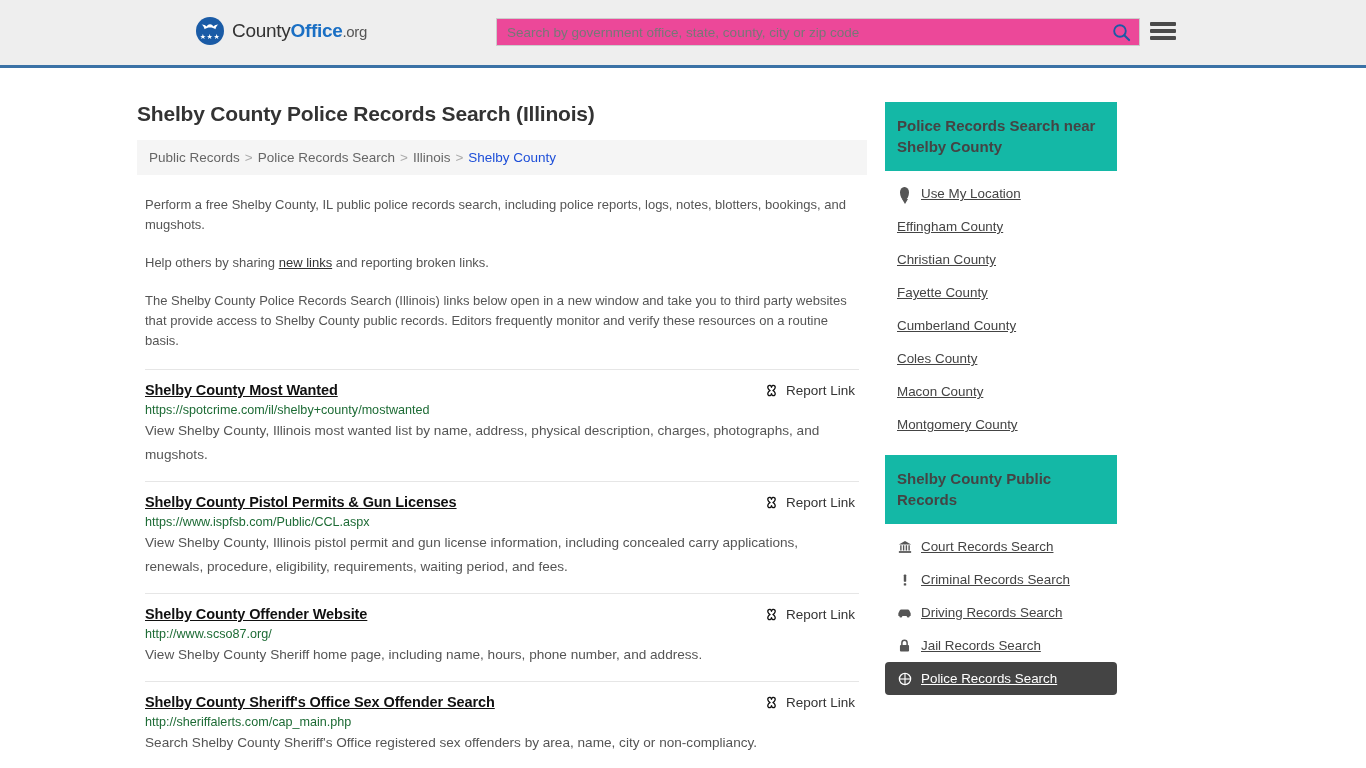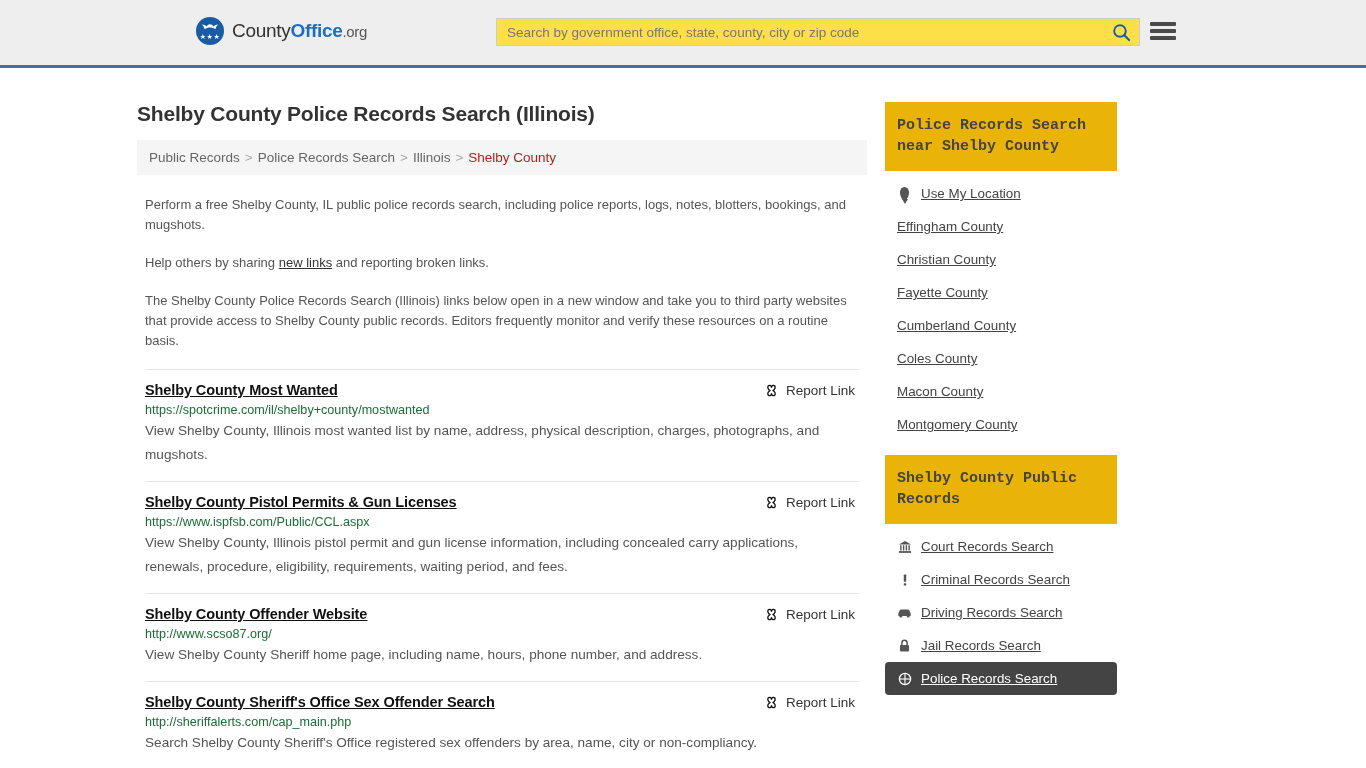--- a/index.html
+++ b/index.html
@@ -66,21 +66,21 @@
   .brand-text .t1 { color: #333333; }
   .brand-text .t2 { color: #1a6fc4; font-weight: bold; }
   .brand-text .t3 { color: #555555; font-size: 15px; }
 
   .search-wrap {
     position: absolute;
     left: 496px;
     top: 18px;
     width: 644px;
     height: 28px;
-    background: #fde047;
+    background: #ec4899;
     border: 1px solid #cccccc;
     display: flex;
     align-items: center;
   }
   .search-input {
     flex: 1;
     border: 0;
     outline: none;
     background: transparent;
     font-family: "Liberation Sans", sans-serif;
@@ -151,21 +151,21 @@
     padding: 10px 12px;
     font-size: 13.5px;
     color: #888888;
     white-space: nowrap;
   }
   .breadcrumb a {
     color: #666666;
     text-decoration: none;
   }
   .breadcrumb .sep { color: #aaaaaa; margin: 0 5px; }
-  .breadcrumb .current { color: #b91c1c; }
+  .breadcrumb .current { color: #1d4ed8; }
 
   .intro { padding: 0 8px; }
   .intro p {
     font-size: 13px;
     line-height: 20px;
     color: #555555;
     margin: 18px 0 0 0;
   }
   .intro p.first { margin-top: 20px; }
   .intro a {
@@ -216,27 +216,26 @@
   .result-desc {
     font-size: 13.6px;
     line-height: 24px;
     color: #555555;
     margin-top: 2px;
   }
 
   
   .side-box { margin-bottom: 14px; }
   .side-box-head {
-    background: #eab308;
+    background: #14b8a6;
     padding: 13px 12px 14px 12px;
     font-size: 15px;
     font-weight: bold;
     color: #444444;
     line-height: 21px;
-    font-family: Liberation Mono, monospace;
   }
   .side-list { padding: 6px 0 0 0; }
   .side-item {
     display: flex;
     align-items: center;
     gap: 9px;
     padding: 9px 12px 9px 12px;
     font-size: 13.4px;
     cursor: pointer;
   }

